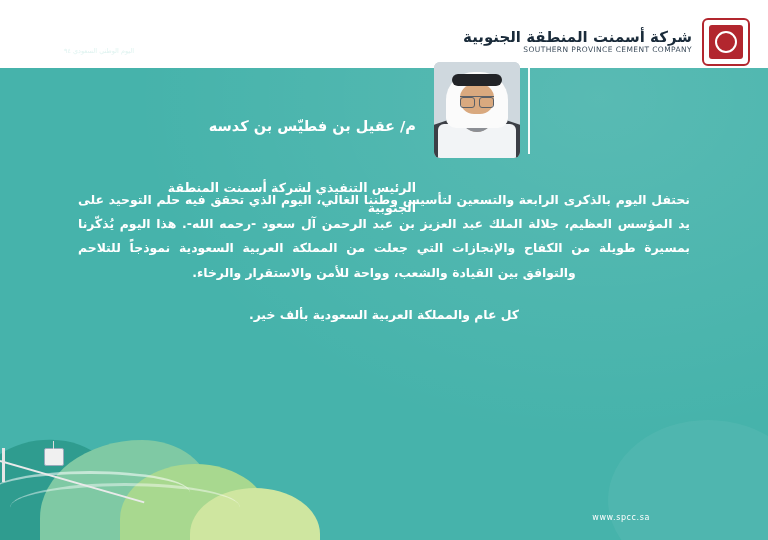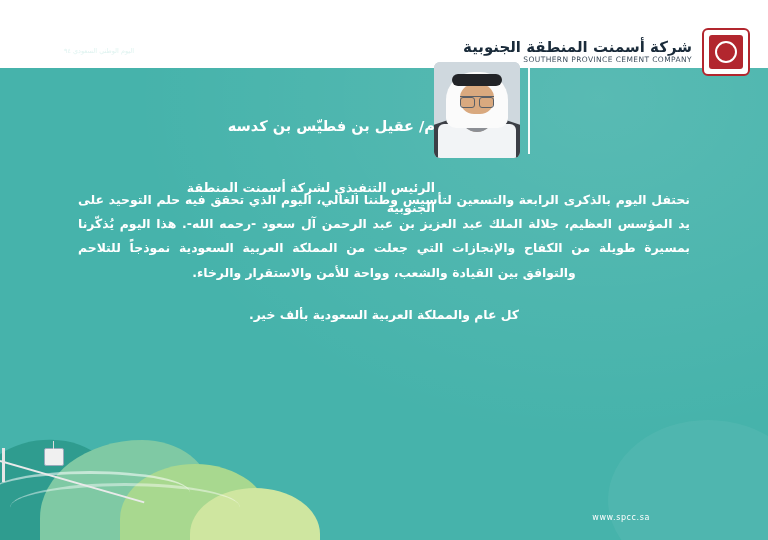--- a/index.html
+++ b/index.html
@@ -17,21 +17,21 @@
   .poster::before{
     content:"";position:absolute;inset:0;
     background:radial-gradient(ellipse at 78% 18%, rgba(255,255,255,.10) 0%, rgba(255,255,255,0) 55%);
     pointer-events:none;
   }
   .whiteband{
     position:absolute;left:0;top:0;width:768px;height:68px;background:#ffffff;
   }
   
   .brand{
-    position:absolute;right:18px;top:28px;display:flex;flex-direction:row;align-items:center;gap:10px;
+    position:absolute;right:18px;top:18px;display:flex;flex-direction:row;align-items:center;gap:10px;
   }
   .brand-logo{
     width:44px;height:44px;border-radius:6px;border:2px solid #b2262e;
     background:#ffffff;position:relative;flex:0 0 auto;
   }
   .brand-logo .inner{
     position:absolute;left:5px;top:5px;right:5px;bottom:5px;border-radius:3px;
     background:#b2262e;
   }
   .brand-logo .inner::after{
@@ -74,21 +74,21 @@
   .p-glasses{position:absolute;left:50%;transform:translateX(-50%);top:34px;width:34px;height:9px;border-top:1.5px solid #5a5f66;}
   .p-glasses::before,.p-glasses::after{content:"";position:absolute;top:0;width:13px;height:9px;border:1.5px solid #5a5f66;border-radius:3px;}
   .p-glasses::before{left:0;}
   .p-glasses::after{right:0;}
   .divider{
     position:absolute;right:238px;top:66px;width:2px;height:88px;background:#ffffff;opacity:.95;
   }
 
   
   .nameblock{
-    position:absolute;right:333px;top:116px;width:300px;text-align:right;color:#ffffff;direction:rtl;
+    position:absolute;right:352px;top:116px;width:300px;text-align:right;color:#ffffff;direction:rtl;
   }
   .name{font-size:14.5px;font-weight:bold;line-height:1.5;}
   .title{font-size:12.5px;font-weight:bold;line-height:1.6;margin-top:40px;}
 
   
   .body{
     position:absolute;right:78px;top:188px;width:612px;direction:rtl;text-align:justify;color:#ffffff;
   }
   .body p{
     margin:0 0 18px 0;font-size:12.4px;line-height:1.95;font-weight:bold;

